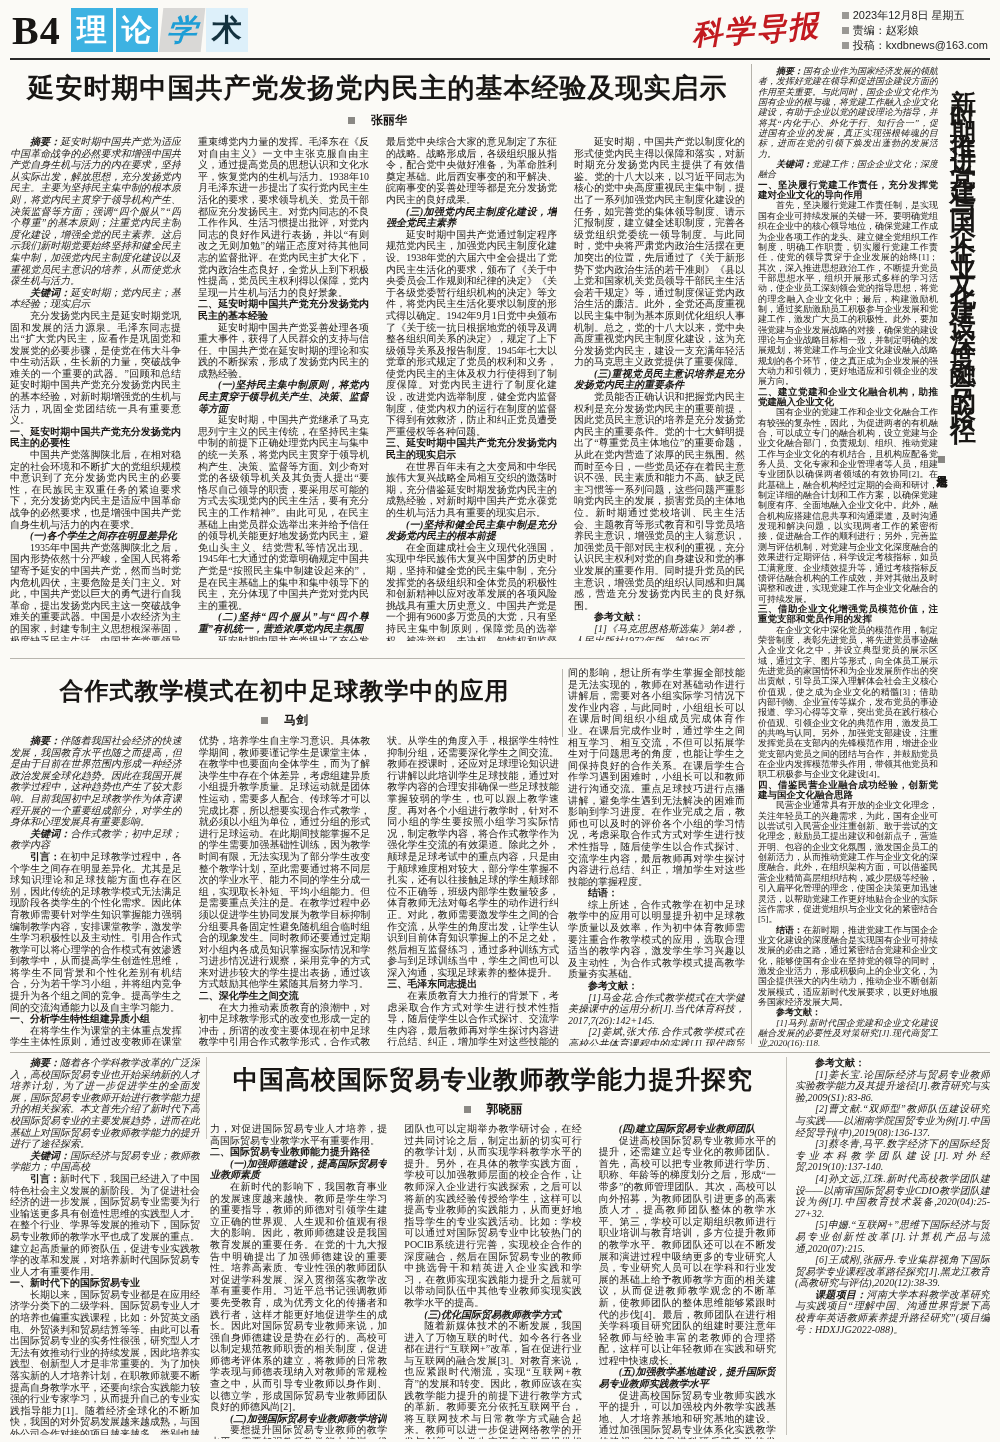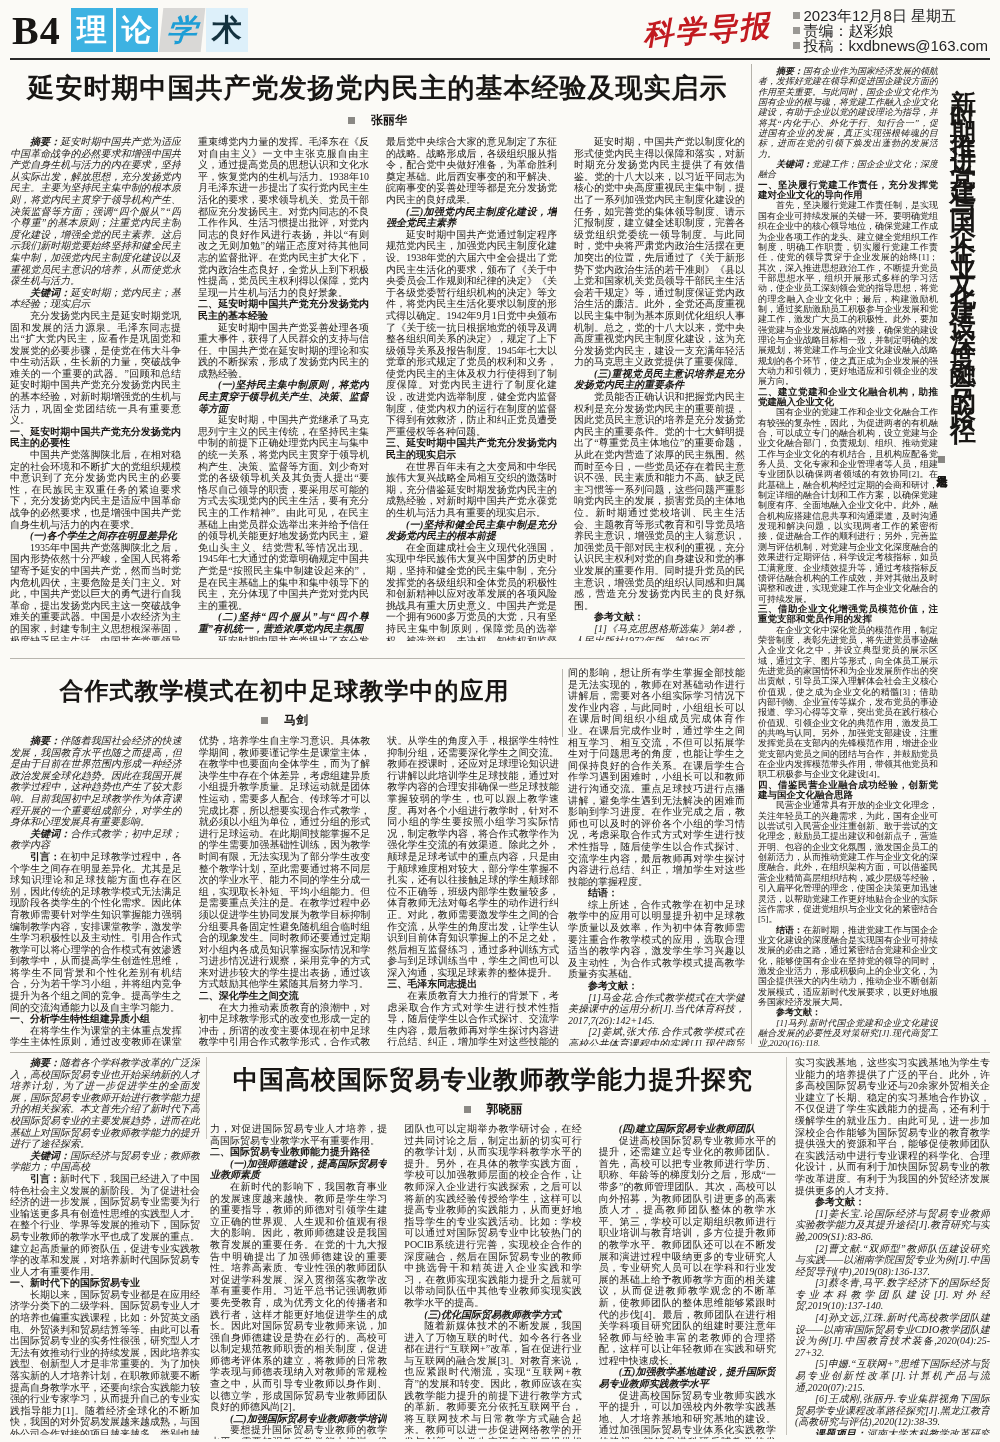--- a/index.html
+++ b/index.html
@@ -12,21 +12,21 @@
   .seclogo { display:flex; gap:3px; align-items:center; }
   .secblock { width:42px; height:44px; display:flex; align-items:center; justify-content:center;
               font-size:30px; font-weight:700; font-family:"Liberation Sans", sans-serif; }
   .sb1 { background:#3db2e2; color:#fff; }
   .sb2 { background:#3db2e2; color:#fff; }
   .sb3 { background:#d9d8d6; color:#1d9ed6; font-style:italic; transform:skewX(-6deg); }
   .sb4 { background:#ddf0fa; color:#14323f; }
   .masthead { margin-left:auto; font-size:30px; font-weight:700; color:#c21a20;
               font-style:italic; transform:rotate(-4deg); letter-spacing:2px; margin-right:22px;
               font-family:"Liberation Serif", serif; }
-  .pubinfo { font-size:15px; line-height:15px; color:#222; font-family:"Liberation Sans", sans-serif; }
+  .pubinfo { font-size:11px; line-height:15px; color:#222; font-family:"Liberation Sans", sans-serif; }
   .pubinfo .row { display:flex; align-items:center; gap:4px; }
   .sq { display:inline-block; width:7px; height:7px; background:#9a9894; flex:none; }
   .sqd { background:#8a8884; }
   
   .col { text-align:justify; font-size:10px; line-height:11.6px; overflow:hidden; color:#1c1a18; }
   .para { margin:0; }
   .para.p, .para.lead, .para.h3, .para.ref, .para.note { text-indent:2em; }
   .para.cont { text-indent:0; }
   .para.lead { font-style:italic; }
   .para.h2 { font-weight:700; font-family:"Liberation Sans", sans-serif; text-indent:0; font-style:normal; }
@@ -258,21 +258,20 @@
           </div>
         <div class="col">
             <p class="para h3">(四)建立国际贸易专业教师团队</p>
             <p class="para p">促进高校国际贸易专业教师水平的提升，还需建立起专业化的教师团队。首先，高校可以把专业教师进行学历、职称、年龄等的梯度划分之后，形成“一带多”的教师管理团队。其次，高校可以向外招募，为教师团队引进更多的高素质人才，提高教师团队整体的教学水平。第三，学校可以定期组织教师进行职业培训与教育培训，多方位提升教师的教学水平。教师团队还可以在不断发展和演进过程中吸纳更多的专业研究人员，专业研究人员可以在学科和行业发展的基础上给予教师教学方面的相关建议，从而促进教师教学观念的不断革新，使教师团队的整体思维能够紧跟时代的步伐[4]。最后，教师团队在进行相关学科项目研究团队的组建时要注意年轻教师与经验丰富的老教师的合理搭配，这样可以让年轻教师在实践和研究过程中快速成长。</p>
             <p class="para h3">(五)加强教学基地建设，提升国际贸易专业教师实践教学水平</p>
             <p class="para p">促进高校国际贸易专业教师实践水平的提升，可以加强校内外教学实践基地、人才培养基地和研究基地的建设。通过加强国际贸易专业体系化实践教学的建设，能够促进科研反哺教学的发展，促进专业教师团队教学质量的提升和实践教学的发展[5]。目前很多高校的国际贸易专业已拥有包括商贸领域、政府部门、企事业单位和社团组织等涵盖四大类别的数量充足、职责明确、长期稳定的国际贸易专业</p>
           </div>
       </div>
     </div>
     <div class="col b-col5">
-        <p class="para cont">实习实践基地，这些实习实践基地为学生专业能力的培养提供了广泛的平台。此外，许多高校国际贸易专业还与20余家外贸相关企业建立了长期、稳定的实习基地合作协议，不仅促进了学生实践能力的提高，还有利于缓解学生的就业压力。由此可见，进一步加深校企合作能够为国际贸易专业的教育教学提供强大的资源和平台，能够促使教师团队在实践活动中进行专业课程的科学化、合理化设计，从而有利于加快国际贸易专业的教学改革进度。有利于为我国的外贸经济发展提供更多的人才支持。</p>
         <p class="para refh">参考文献：</p>
         <p class="para ref">[1]姜长宝.论国际经济与贸易专业教师实验教学能力及其提升途径[J].教育研究与实验,2009(S1):83-86.</p>
         <p class="para ref">[2]曹文献.“双师型”教师队伍建设研究与实践——以湘南学院国贸专业为例[J].中国经贸导刊(中),2019(08):136-137.</p>
         <p class="para ref">[3]蔡冬青,马平.数字经济下的国际经贸专业本科教学团队建设[J].对外经贸,2019(10):137-140.</p>
         <p class="para ref">[4]孙文远,江珠.新时代高校教学团队建设——以南审国际贸易专业CDIO教学团队建设为例[J].中国教育技术装备,2020(04):25-27+32.</p>
         <p class="para ref">[5]申姗.“互联网+”思维下国际经济与贸易专业创新性改革[J].计算机产品与流通,2020(07):215.</p>
         <p class="para ref">[6]王成刚,张丽丹.专业集群视角下国际贸易学专业课程改革路径探究[J].黑龙江教育(高教研究与评估),2020(12):38-39.</p>
         <p class="para note"><b>课题项目：</b>河南大学本科教学改革研究与实践项目“理解中国、沟通世界背景下高校青年英语教师素养提升路径研究”(项目编号：HDXJJG2022-088)。</p>
       </div>
   </article>

